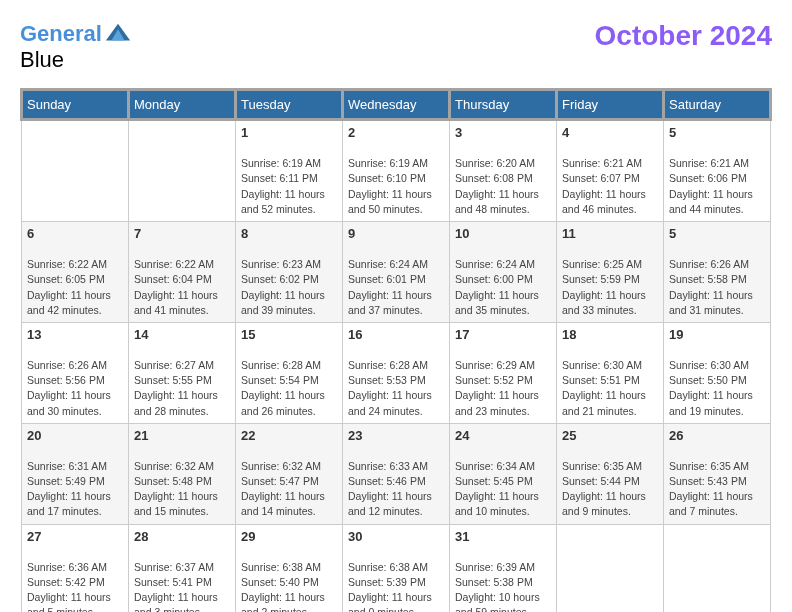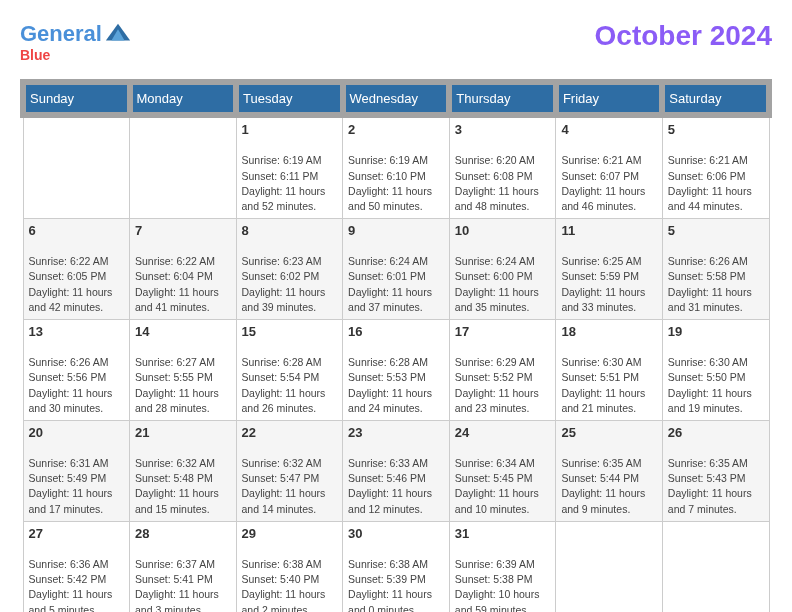--- a/index.html
+++ b/index.html
@@ -51,21 +51,21 @@
       border-collapse: collapse;
       font-size: 11px;
     }
     thead tr th {
       background-color: #2e6da4;
       color: #fff;
       padding: 6px 4px;
       text-align: left;
       font-size: 13px;
       font-weight: normal;
-      border: 6px solid #a3a3a3;
+      border: 3px solid #a3a3a3;
     }
     tbody tr td {
       border: 1px solid #ccc;
       vertical-align: top;
       padding: 4px 5px;
       height: 80px;
       width: 107px;
     }
     tbody tr:nth-child(even) td {
       background-color: #f5f5f5;
@@ -97,21 +97,21 @@
     <div>
       <div style="display:flex;align-items:center;">
         <div class="logo-text">
           <span>General</span>
         </div>
         <svg class="logo-icon" viewBox="0 0 30 30" xmlns="http://www.w3.org/2000/svg">
           <polygon points="2,22 15,4 28,22" fill="#2e6da4"></polygon>
           <polygon points="8,22 15,10 22,22" fill="#5ba3d9"></polygon>
         </svg>
       </div>
-      <div class="logo-text" style="color:#ef4444;font-size:14px;font-weight:bold;">Blue</div>
+      <div class="logo-text" style="color:#000000;font-size:22px;font-weight:normal;">Blue</div>
     </div>
   </div>
   <div class="title-block">
     <div class="month-title">October 2024</div>
   </div>
 </div>
 
 <table>
   <thead>
     <tr id="weekday-header">

